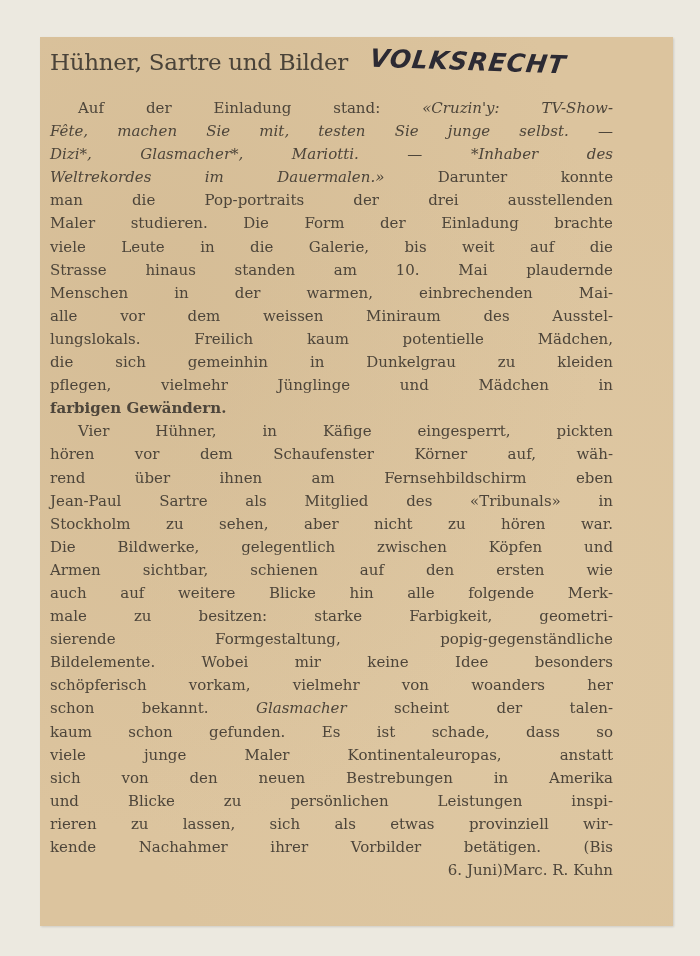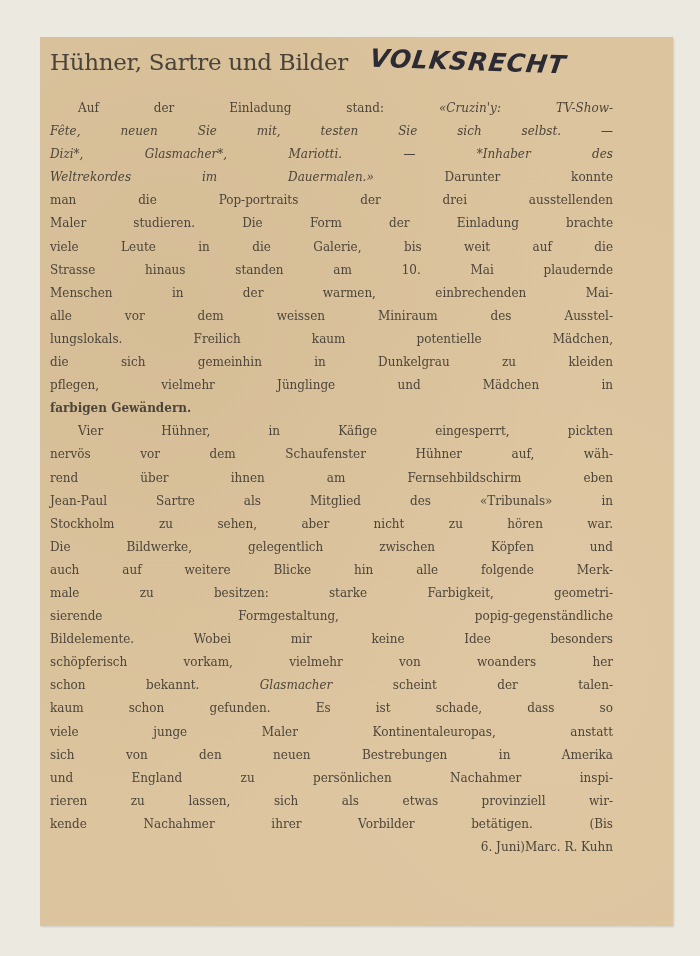--- a/index.html
+++ b/index.html
@@ -33,68 +33,69 @@
     font-weight:bold;
     font-size:25px; color:#2c2a33;
     font-style:italic;
     letter-spacing:1px;
     transform:rotate(2deg) skewX(-6deg);
     display:inline-block;
   }
   .body {
     position:absolute; left:10px; top:60px; width:563px;
     font-family:"DejaVu Serif", serif;
-    font-size:12px; line-height:23.1px; color:#4d453a;
+    font-size:15px; line-height:23.1px; color:#4d453a;
     text-align:justify;
   }
   .line { display:block; white-space:nowrap; text-align-last:justify; text-align:justify; }
   .line.last { text-align-last:left;font-weight:bold; }
   .indent { padding-left:28px; }
   i { font-style:italic; }
   .sig-row { display:flex; justify-content:flex-end; }
 </style>
 </head>
 <body>
 
 <div class="clipping">
   <div class="head">
     <span class="title">Hühner, Sartre und Bilder</span>
     <span class="handwritten">VOLKSRECHT</span>
   </div>
   <div class="body" id="article-body">
   <span class="line indent"><span>Auf der Einladung stand: </span><i>«Cruzin'y: TV-Show-</i></span>
-      <span class="line"><i>Fête, neuen Sie mit, testen Sie sich selbst. —</i></span>
+      <span class="line"><i>Fête, machen Sie mit, testen Sie junge selbst. —</i></span>
       <span class="line"><i>Dizi*, Glasmacher*, Mariotti. — *Inhaber des</i></span>
       <span class="line"><i>Weltrekordes im Dauermalen.»</i><span> Darunter konnte</span></span>
       <span class="line"><span>man die Pop-portraits der drei ausstellenden</span></span>
       <span class="line"><span>Maler studieren. Die Form der Einladung brachte</span></span>
       <span class="line"><span>viele Leute in die Galerie, bis weit auf die</span></span>
       <span class="line"><span>Strasse hinaus standen am 10. Mai plaudernde</span></span>
       <span class="line"><span>Menschen in der warmen, einbrechenden Mai-</span></span>
       <span class="line"><span>alle vor dem weissen Miniraum des Ausstel-</span></span>
       <span class="line"><span>lungslokals. Freilich kaum potentielle Mädchen,</span></span>
       <span class="line"><span>die sich gemeinhin in Dunkelgrau zu kleiden</span></span>
       <span class="line"><span>pflegen, vielmehr Jünglinge und Mädchen in</span></span>
       <span class="line last"><span>farbigen Gewändern.</span></span>
       <span class="line indent"><span>Vier Hühner, in Käfige eingesperrt, pickten</span></span>
-      <span class="line"><span>nervös vor dem Schaufenster Hühner auf, wäh-</span></span>
+      <span class="line"><span>hören vor dem Schaufenster Körner auf, wäh-</span></span>
       <span class="line"><span>rend über ihnen am Fernsehbildschirm eben</span></span>
       <span class="line"><span>Jean-Paul Sartre als Mitglied des «Tribunals» in</span></span>
       <span class="line"><span>Stockholm zu sehen, aber nicht zu hören war.</span></span>
       <span class="line"><span>Die Bildwerke, gelegentlich zwischen Köpfen und</span></span>
+      <span class="line"><span>Armen sichtbar, schienen auf den ersten wie</span></span>
       <span class="line"><span>auch auf weitere Blicke hin alle folgende Merk-</span></span>
       <span class="line"><span>male zu besitzen: starke Farbigkeit, geometri-</span></span>
       <span class="line"><span>sierende Formgestaltung, popig-gegenständliche</span></span>
       <span class="line"><span>Bildelemente. Wobei mir keine Idee besonders</span></span>
       <span class="line"><span>schöpferisch vorkam, vielmehr von woanders her</span></span>
       <span class="line"><span>schon bekannt. </span><i>Glasmacher</i><span> scheint der talen-</span></span>
       <span class="line"><span>kaum schon gefunden. Es ist schade, dass so</span></span>
       <span class="line"><span>viele junge Maler Kontinentaleuropas, anstatt</span></span>
       <span class="line"><span>sich von den neuen Bestrebungen in Amerika</span></span>
-      <span class="line"><span>und England zu persönlichen Nachahmer inspi-</span></span>
+      <span class="line"><span>und Blicke zu persönlichen Leistungen inspi-</span></span>
       <span class="line"><span>rieren zu lassen, sich als etwas provinziell wir-</span></span>
       <span class="line"><span>kende Nachahmer ihrer Vorbilder betätigen. (Bis</span></span>
       <div class="sig-row">
         <span>6. Juni)</span>
         <span>Marc. R. Kuhn</span>
       </div>
     </div>
 </div>
 
 </body></html>

